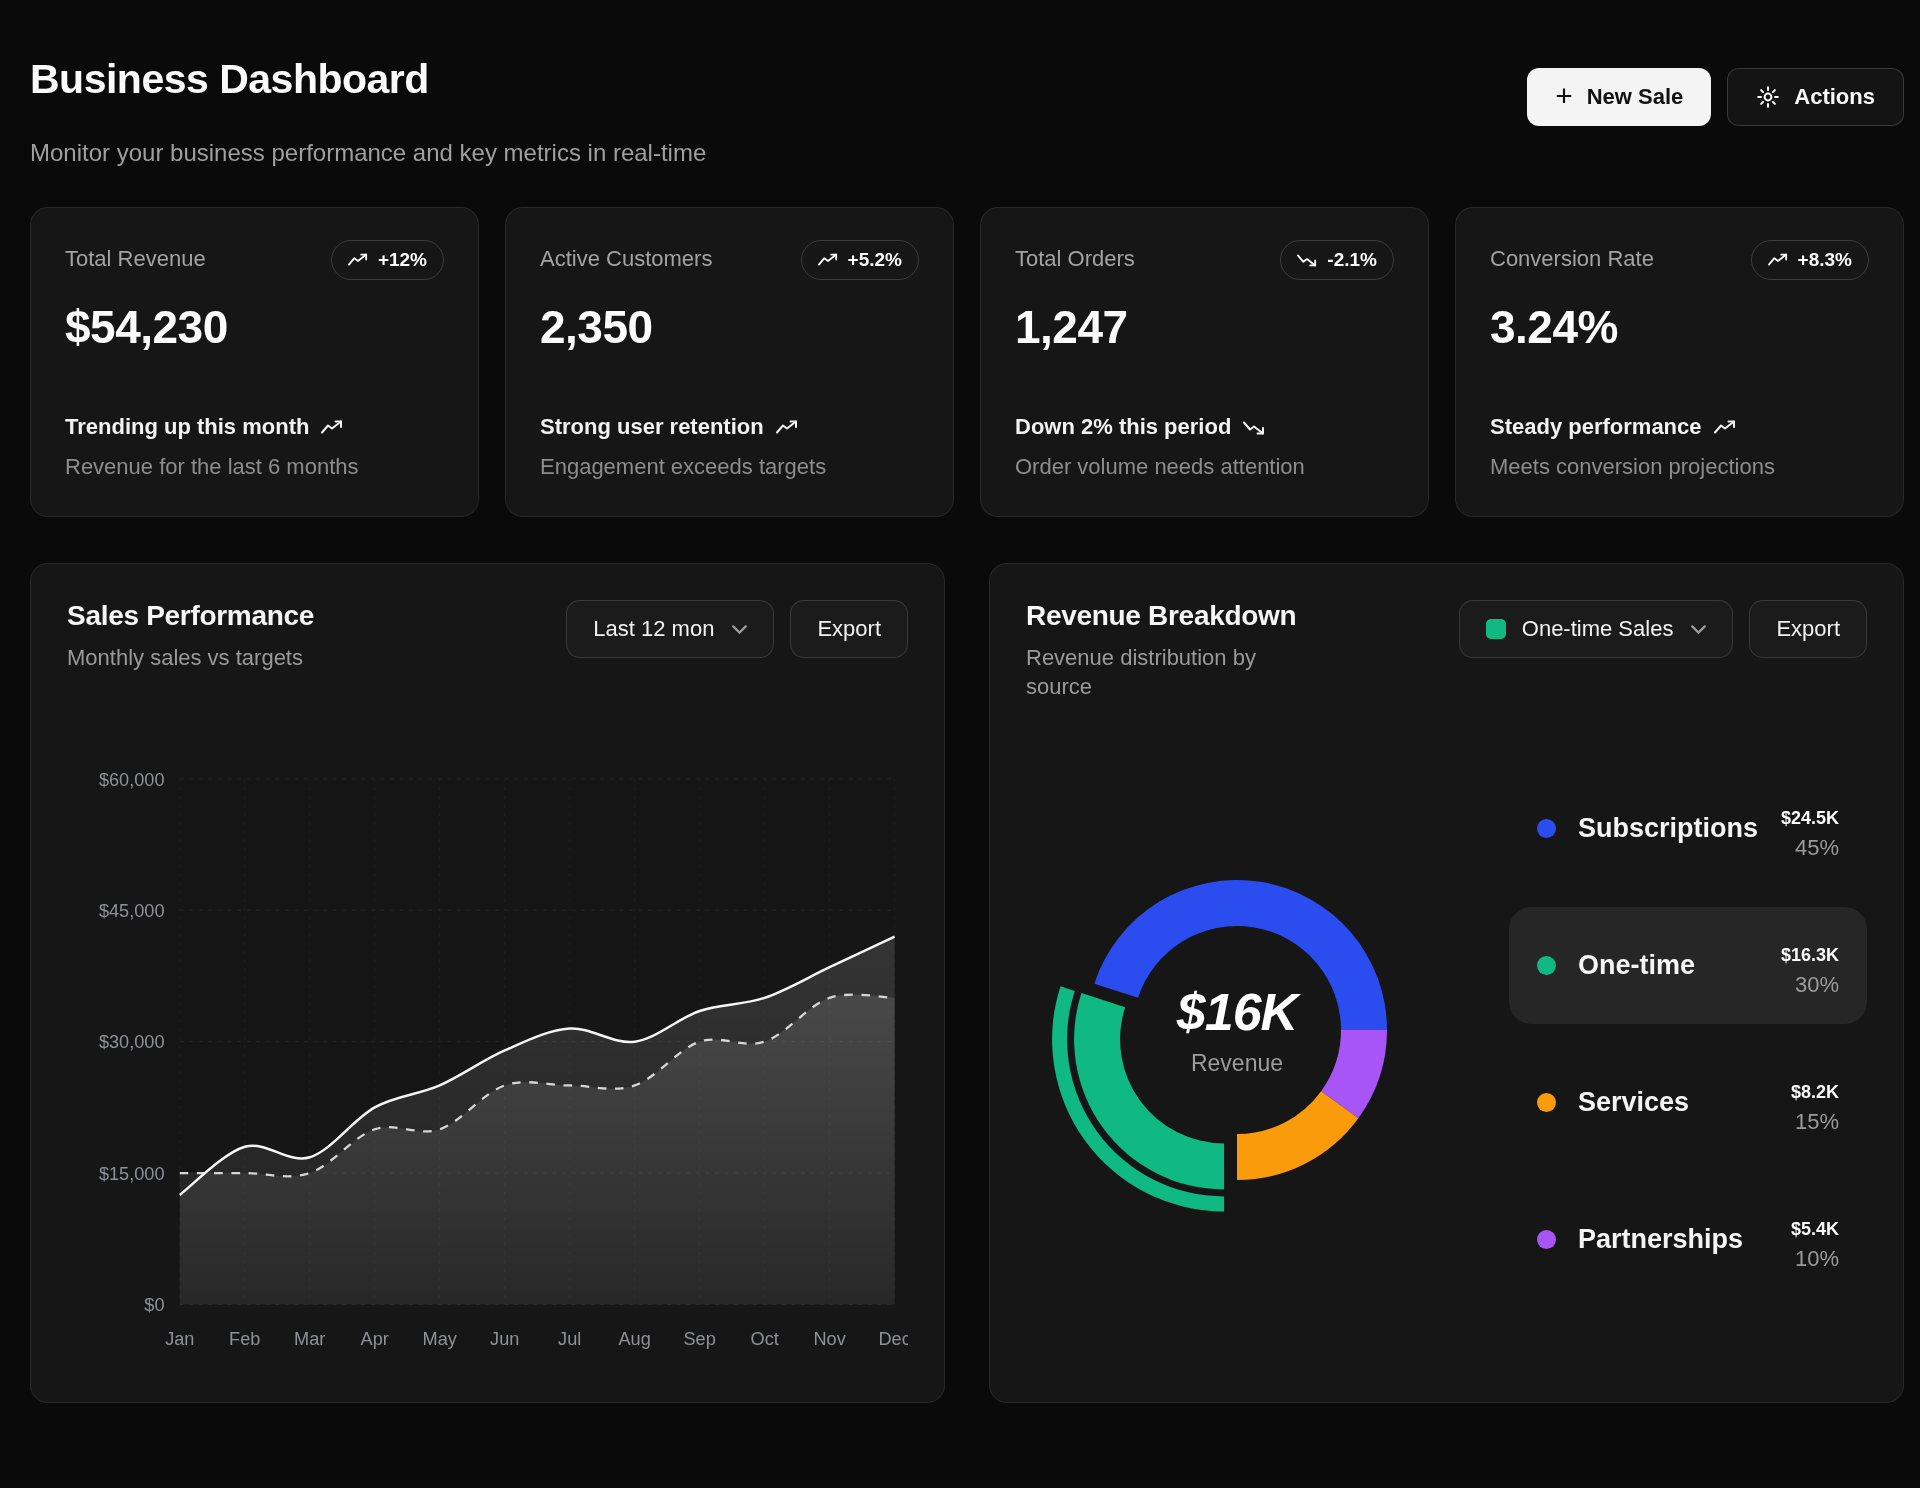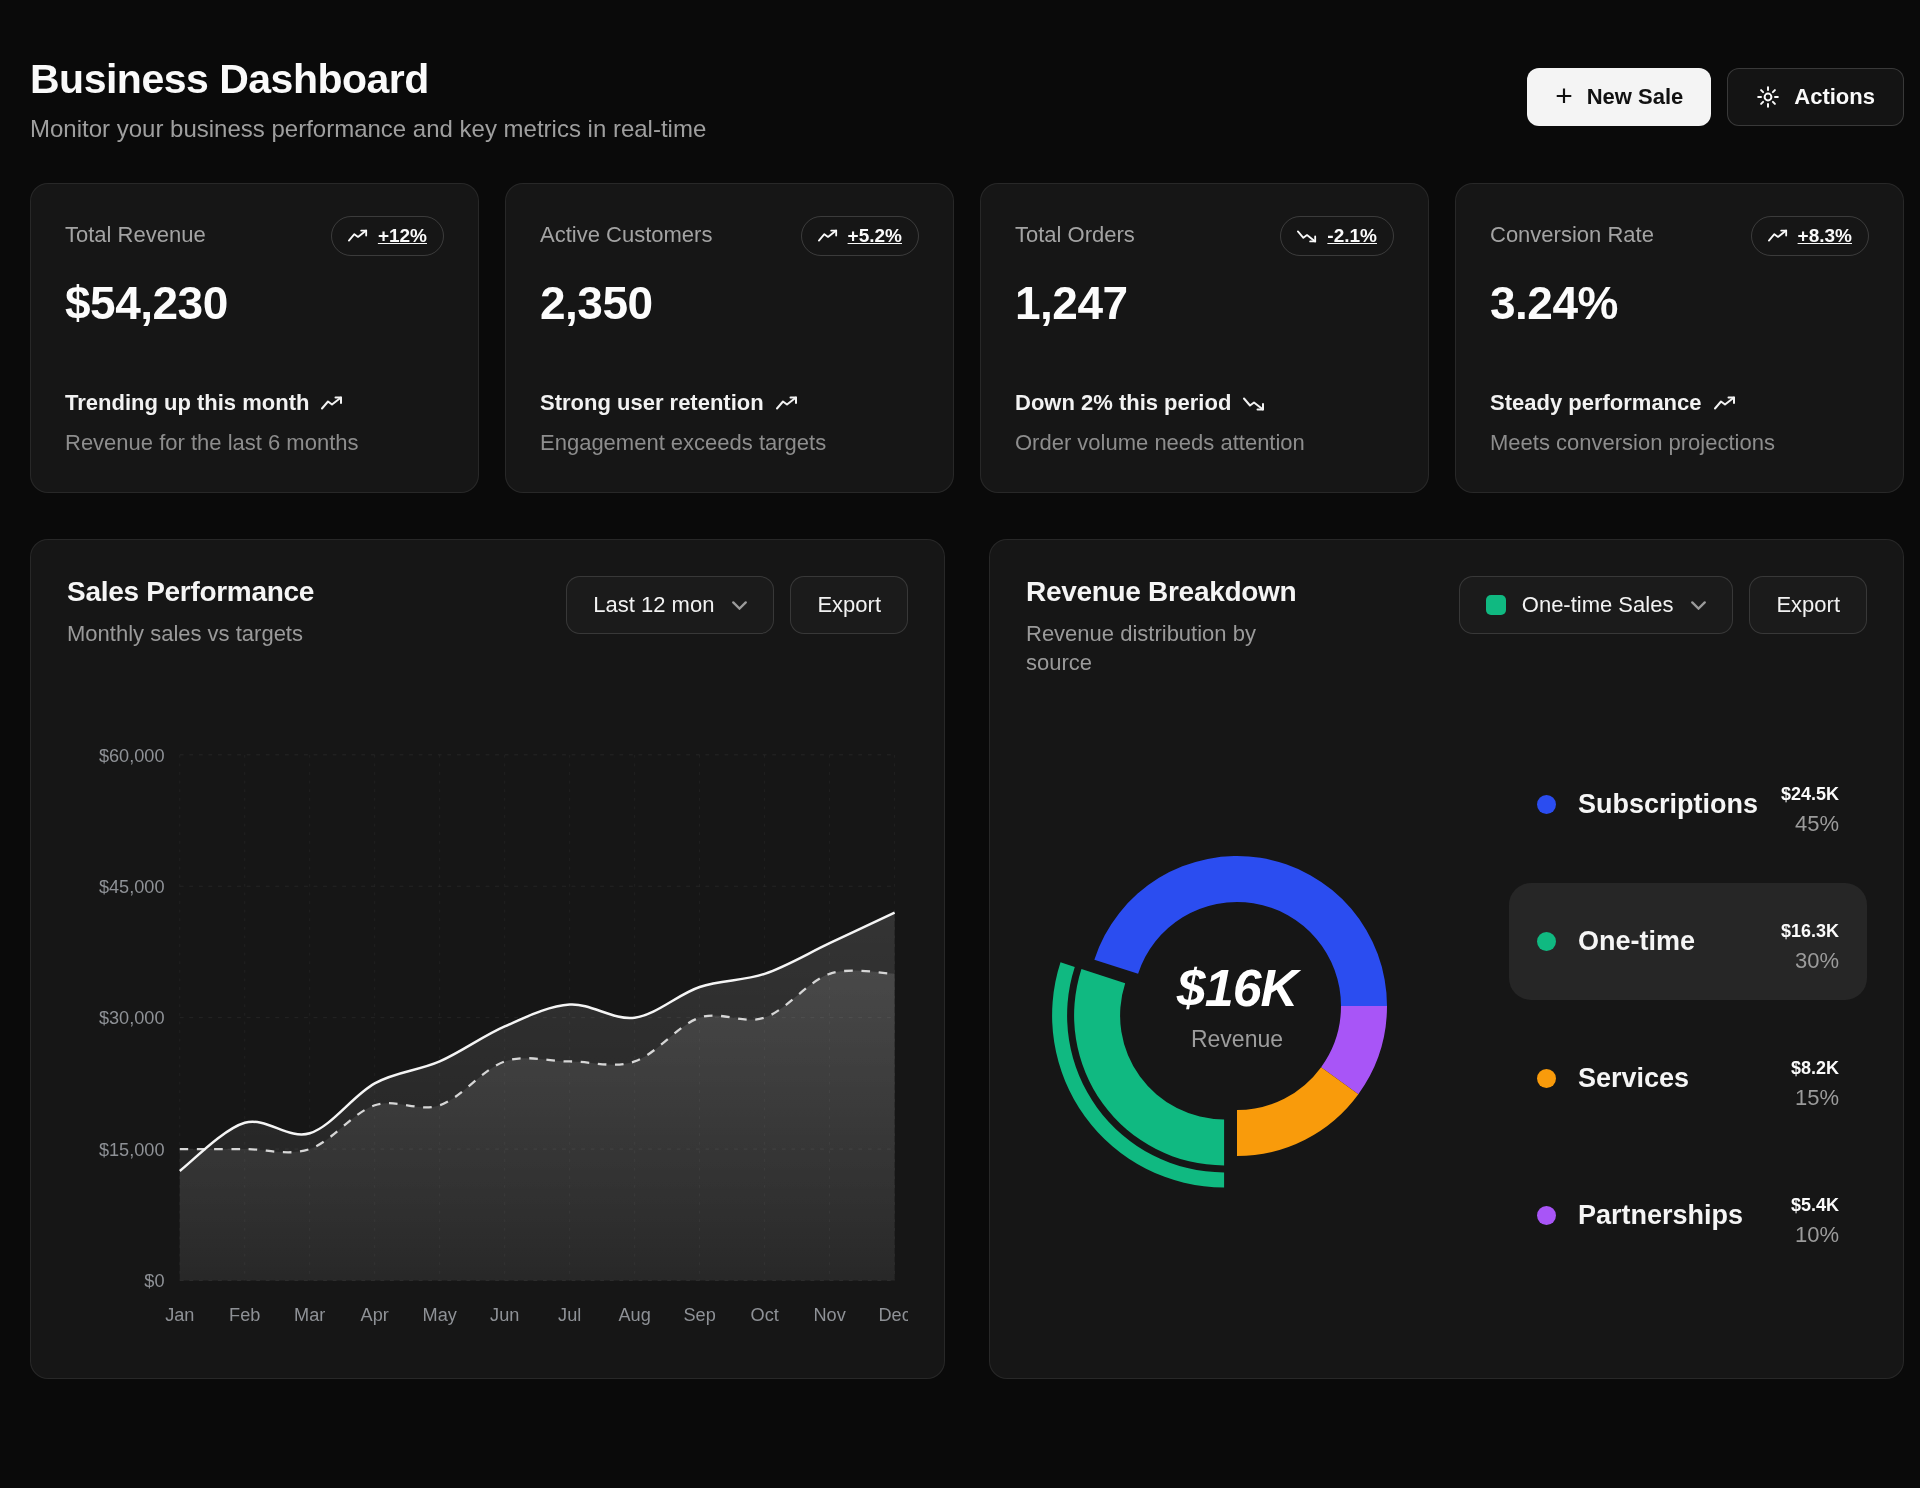--- a/index.html
+++ b/index.html
@@ -7,38 +7,38 @@
   body {
     width:1920px; height:1488px; overflow:hidden;
     font-family:"Liberation Sans","DejaVu Sans",sans-serif;
     color:#f5f5f5; -webkit-font-smoothing:antialiased;
   }
   .page { padding:56px 16px 0 30px; height:100%; }
 
   
   .topbar { display:flex; justify-content:space-between; align-items:flex-start; }
   .page-title { font-size:41px; font-weight:700; letter-spacing:-0.5px; color:#fafafa; }
-  .page-subtitle { margin-top:12px; font-size:24px; color:#9f9f9f; }
+  .page-subtitle { margin-top:36px; font-size:24px; color:#9f9f9f; }
   .header-actions { display:flex; gap:16px; margin-top:12px; }
   .btn { display:flex; align-items:center; gap:14px; height:58px; padding:0 28px;
          border-radius:12px; font-size:22px; font-weight:600; cursor:pointer; border:none;
          font-family:inherit; }
   .btn-light { background:#f4f4f4; color:#111; }
   .btn-dark  { background:#141414; color:#fafafa; border:1px solid rgba(255,255,255,0.16); }
   .plus-glyph { font-size:30px; font-weight:400; line-height:1; margin-top:-3px; }
 
   
   .card { background:#161616; border:1px solid rgba(255,255,255,0.08); border-radius:18px; }
 
   .stats { display:grid; grid-template-columns:repeat(4,1fr); gap:26px; margin-top:40px; }
   .stat-card { height:310px; padding:32px 34px 36px; display:flex; flex-direction:column; }
   .stat-top { display:flex; justify-content:space-between; align-items:flex-start; }
   .stat-label { font-size:22px; color:#a3a3a3; padding-top:6px; }
   .badge { display:flex; align-items:center; gap:10px; border:1px solid rgba(255,255,255,0.16);
-           border-radius:999px; padding:8px 16px; font-size:19px; font-weight:600; color:#fafafa;text-decoration:underline; }
+           border-radius:999px; padding:8px 16px; font-size:19px; font-weight:600; color:#fafafa; }
   .stat-value { margin-top:20px; font-size:46px; font-weight:700; letter-spacing:-0.5px; color:#fcfcfc; }
   .stat-foot { margin-top:auto; }
   .stat-line1 { display:flex; align-items:center; gap:12px; font-size:22px; font-weight:700; color:#f2f2f2; }
   .stat-line2 { margin-top:14px; font-size:22px; color:#8d8d8d; }
   .ticon { flex:none; }
 
   .bottom { display:grid; grid-template-columns:1fr 1fr; gap:44px; margin-top:46px; }
   .panel { height:840px; padding:36px; display:flex; flex-direction:column; }
   .panel-head { display:flex; justify-content:space-between; align-items:flex-start; }
   .panel-title { font-size:28px; font-weight:700; letter-spacing:-0.3px; }

